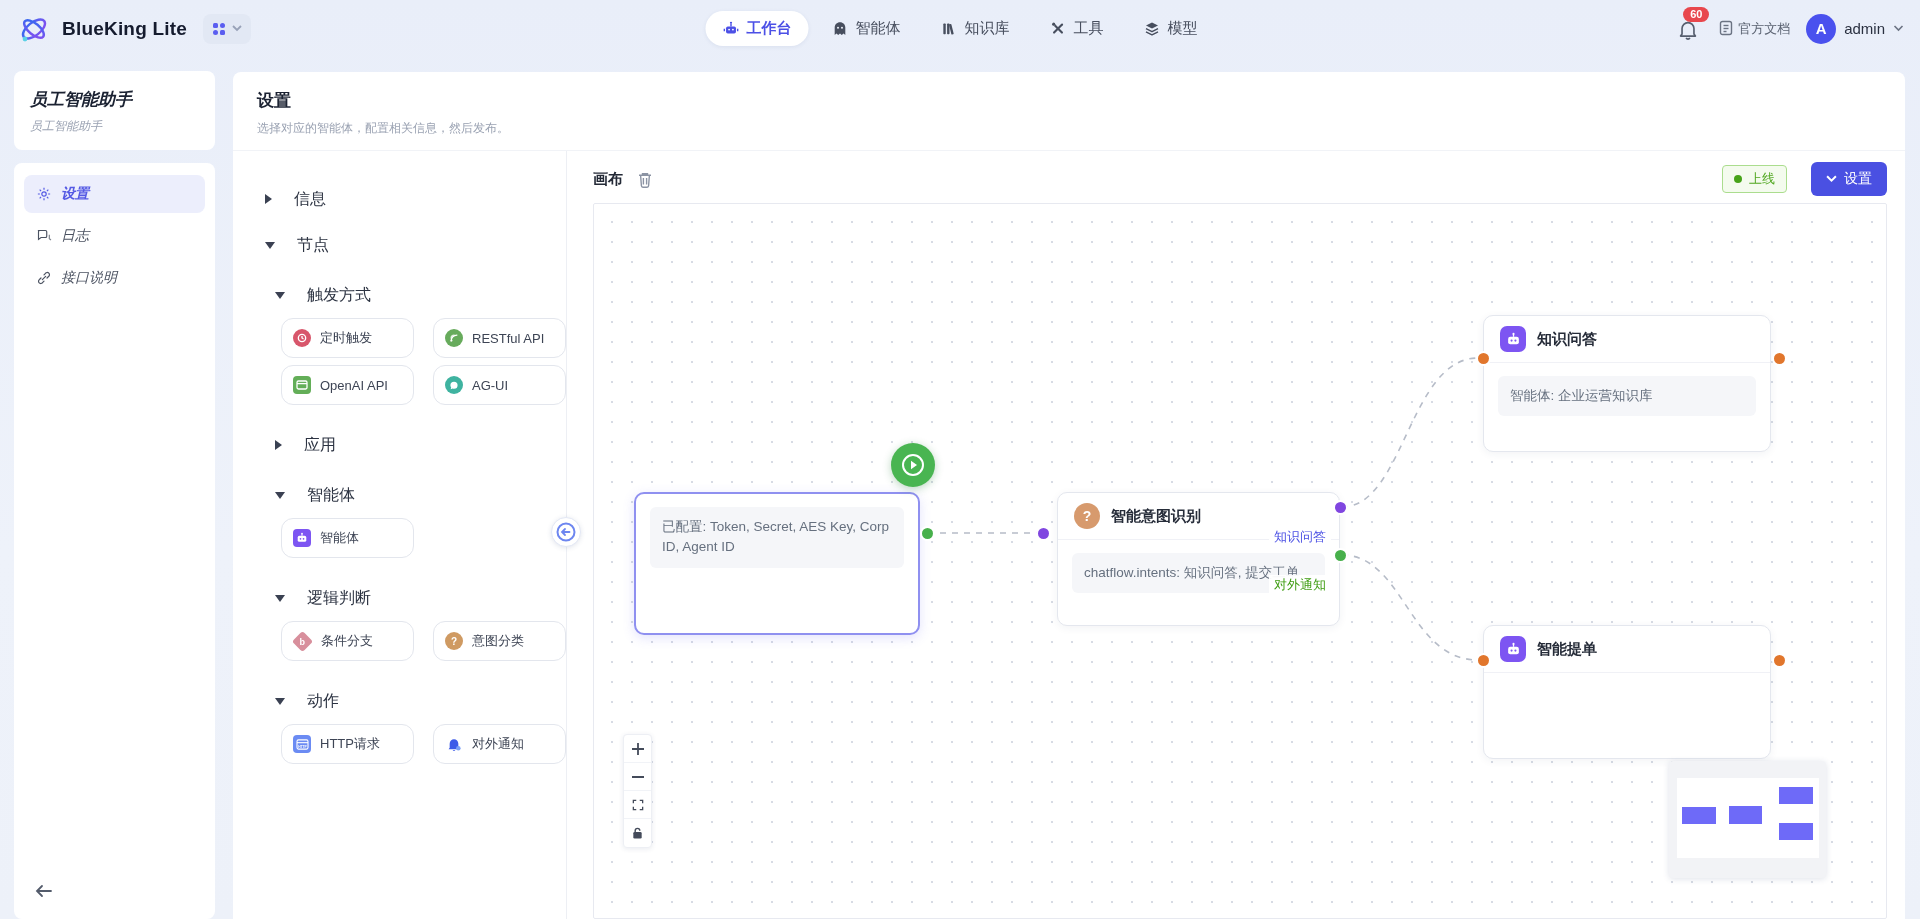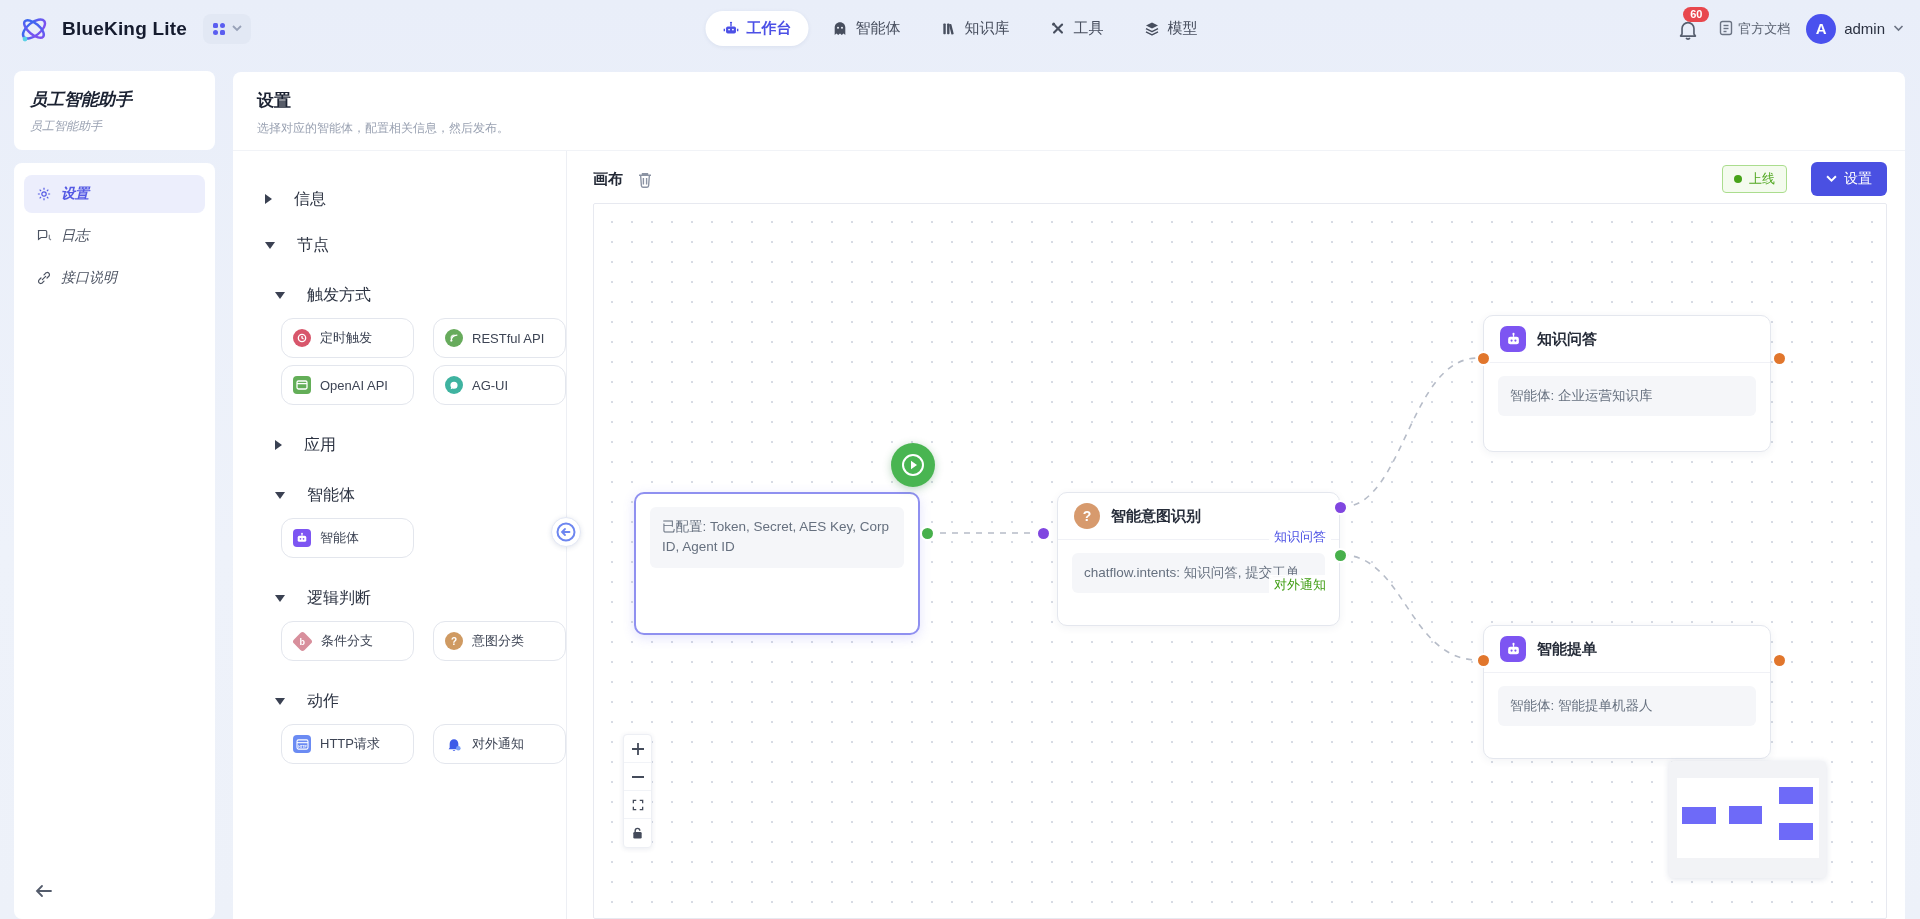--- a/index.html
+++ b/index.html
@@ -500,23 +500,20 @@
               <svg width="15" height="15" viewBox="0 0 14 14">
                 <rect x="2" y="4.5" width="10" height="7" rx="2" fill="#fff"></rect>
                 <circle cx="5.2" cy="8" r="1" fill="#7d55f2"></circle>
                   <circle cx="8.8" cy="8" r="1" fill="#7d55f2"></circle>
                 <line x1="7" y1="2" x2="7" y2="4.5" stroke="#fff" stroke-width="1.2"></line>
                   <circle cx="7" cy="1.8" r="1" fill="#fff"></circle>
               </svg>
             </span>
             <span class="node-title">智能提单</span>
           </div>
-          <div class="node-body">
-            <div class="node-field">智能体: 智能提单机器人</div>
-          </div>
         </div>
         <span class="port orange" style="left:884px;top:451px;"></span>
         <span class="port orange" style="left:1180px;top:451px;"></span>
 
         <div class="canvas-ctrls">
           <div class="ctrl-btn">
             <svg width="14" height="14" viewBox="0 0 14 14" stroke="currentColor" stroke-width="1.8">
                 <path d="M7 1v12M1 7h12"></path>
               </svg>
           </div>

